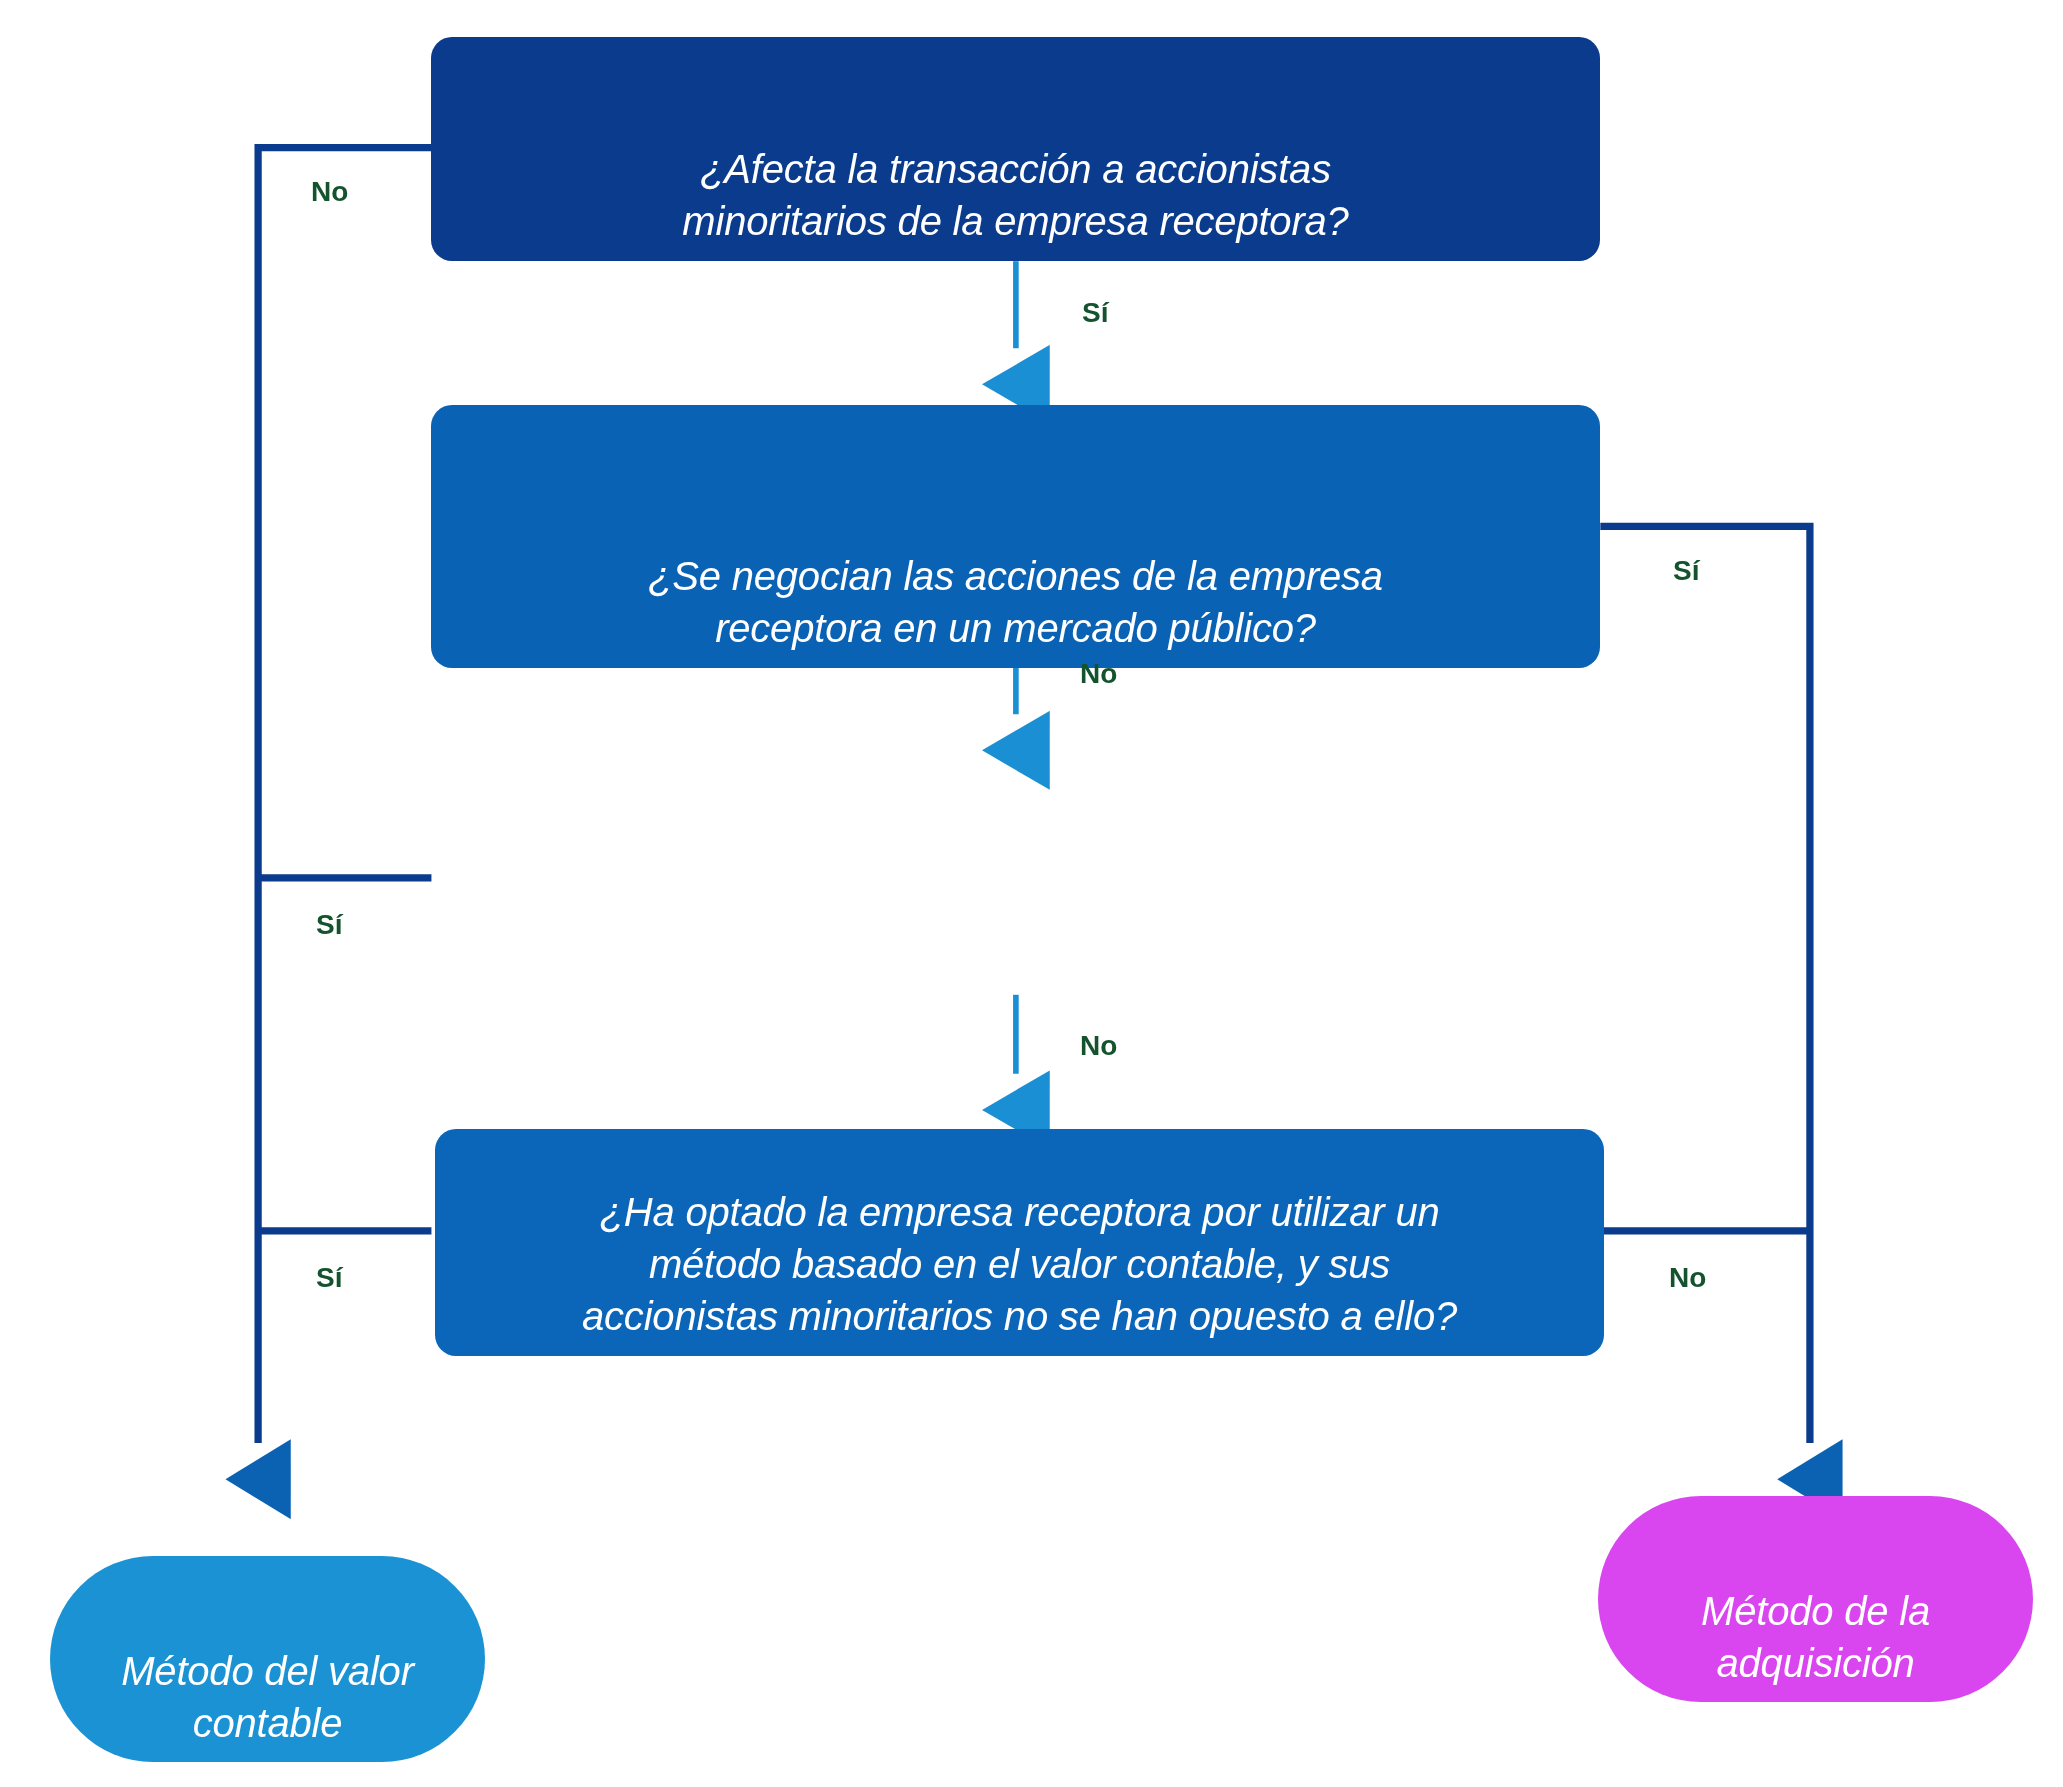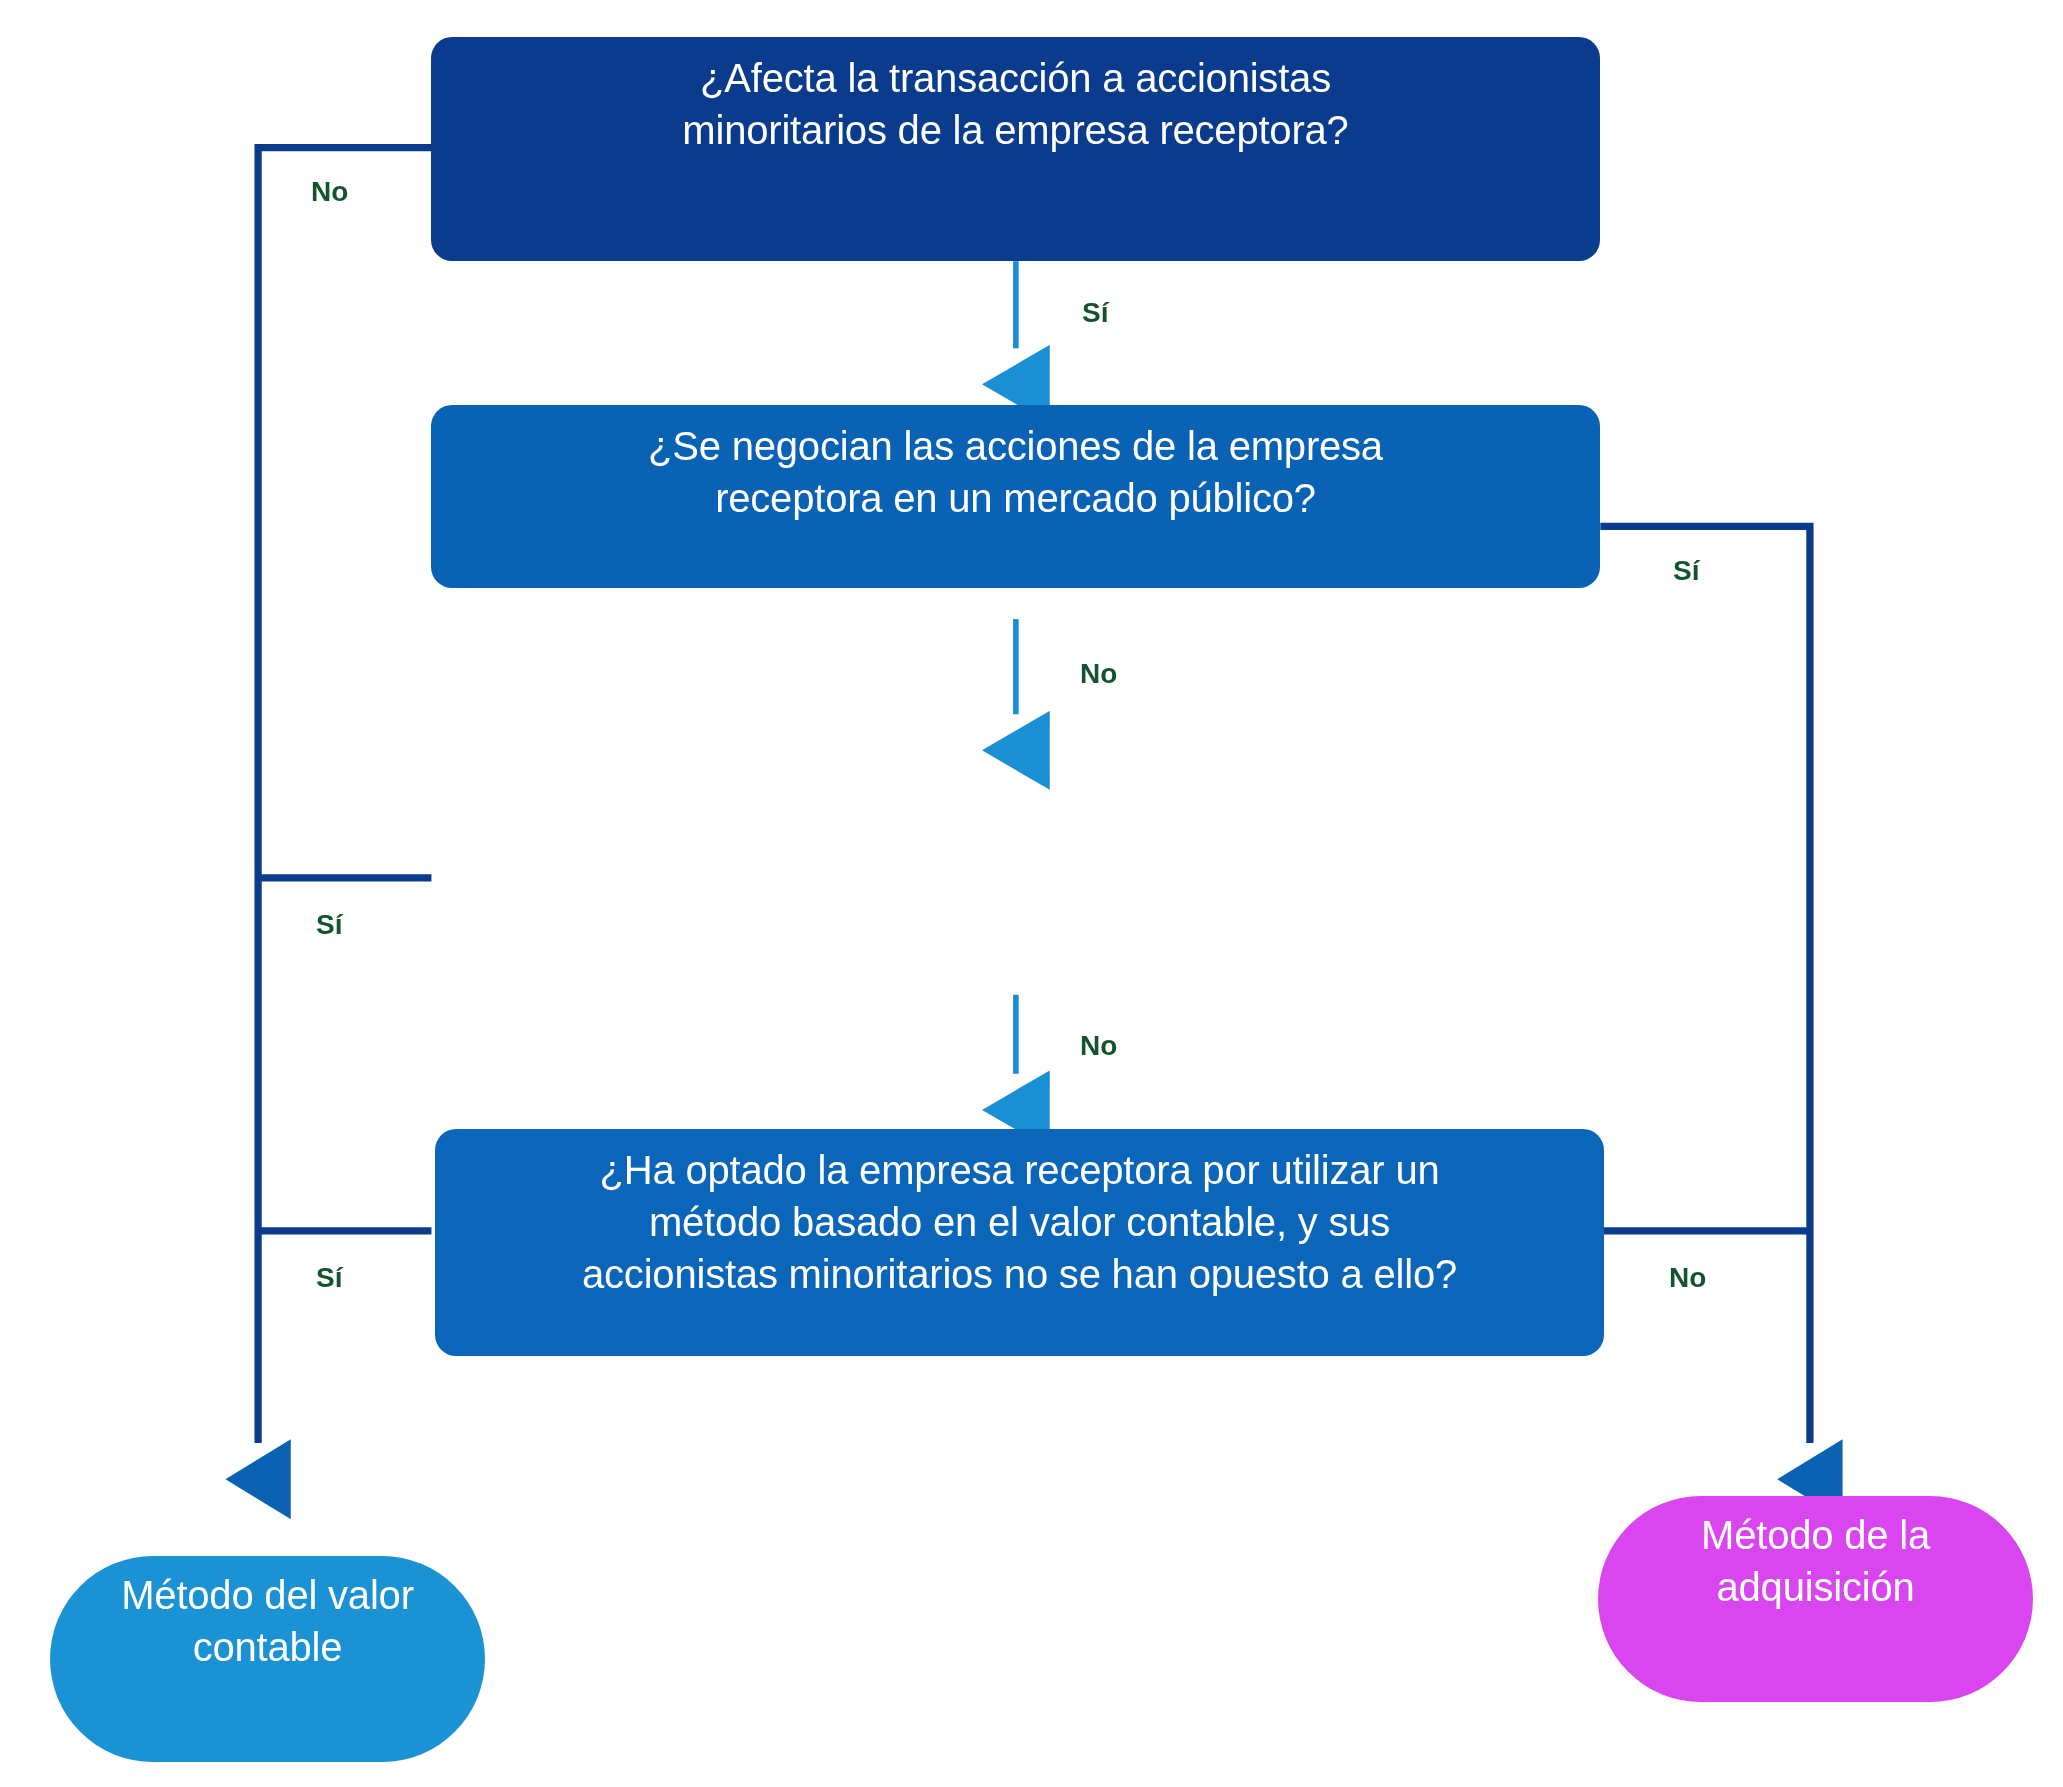--- a/index.html
+++ b/index.html
@@ -18,25 +18,26 @@
   #edges{
     position:absolute;
     left:0; top:0;
     width:2064px;
     height:1788px;
     pointer-events:none;
   }
   .node{
     position:absolute;
     display:flex;
-    align-items:flex-start;
+    align-items:flex-end;
     justify-content:center;
     text-align:center;
     color:#ffffff;
     box-sizing:border-box;
+    font-style:italic;
   }
   .decision{
     border-radius:21px;
     padding:14.5px 32px;
     font-size:40px;
     line-height:1.30;
     font-weight:400;
     letter-spacing:-0.2px;
   }
   .terminal{
@@ -55,21 +56,21 @@
     position:absolute;
     font-size:28px;
     font-weight:bold;
     color:#14532d;
     letter-spacing:0px;
     white-space:nowrap;
   }
 
   
   #box-1{ left:431px;  top:37px;   width:1169px; height:224px; background:#0A3B8C; }
-  #box-2{ left:431px;  top:405px;  width:1169px; height:183px; background:#0A62B5; }
+  #box-2{ left:431px;  top:405px;  width:1169px; height:263px; background:#0A62B5; }
   #box-3{ left:431px;  top:771px;  width:1169px; height:224px; background:#0A3B8C; }
   #box-4{ left:435px;  top:1129px; width:1169px; height:227px; background:#0B65B9; }
 
   
   #term-left{  left:50px;   top:1556px; width:435px; height:206px; background:#1B92D4; }
   #term-right{ left:1598px; top:1496px; width:435px; height:206px; background:#d946ef; }
 </style>
 </head>
 <body>
 

